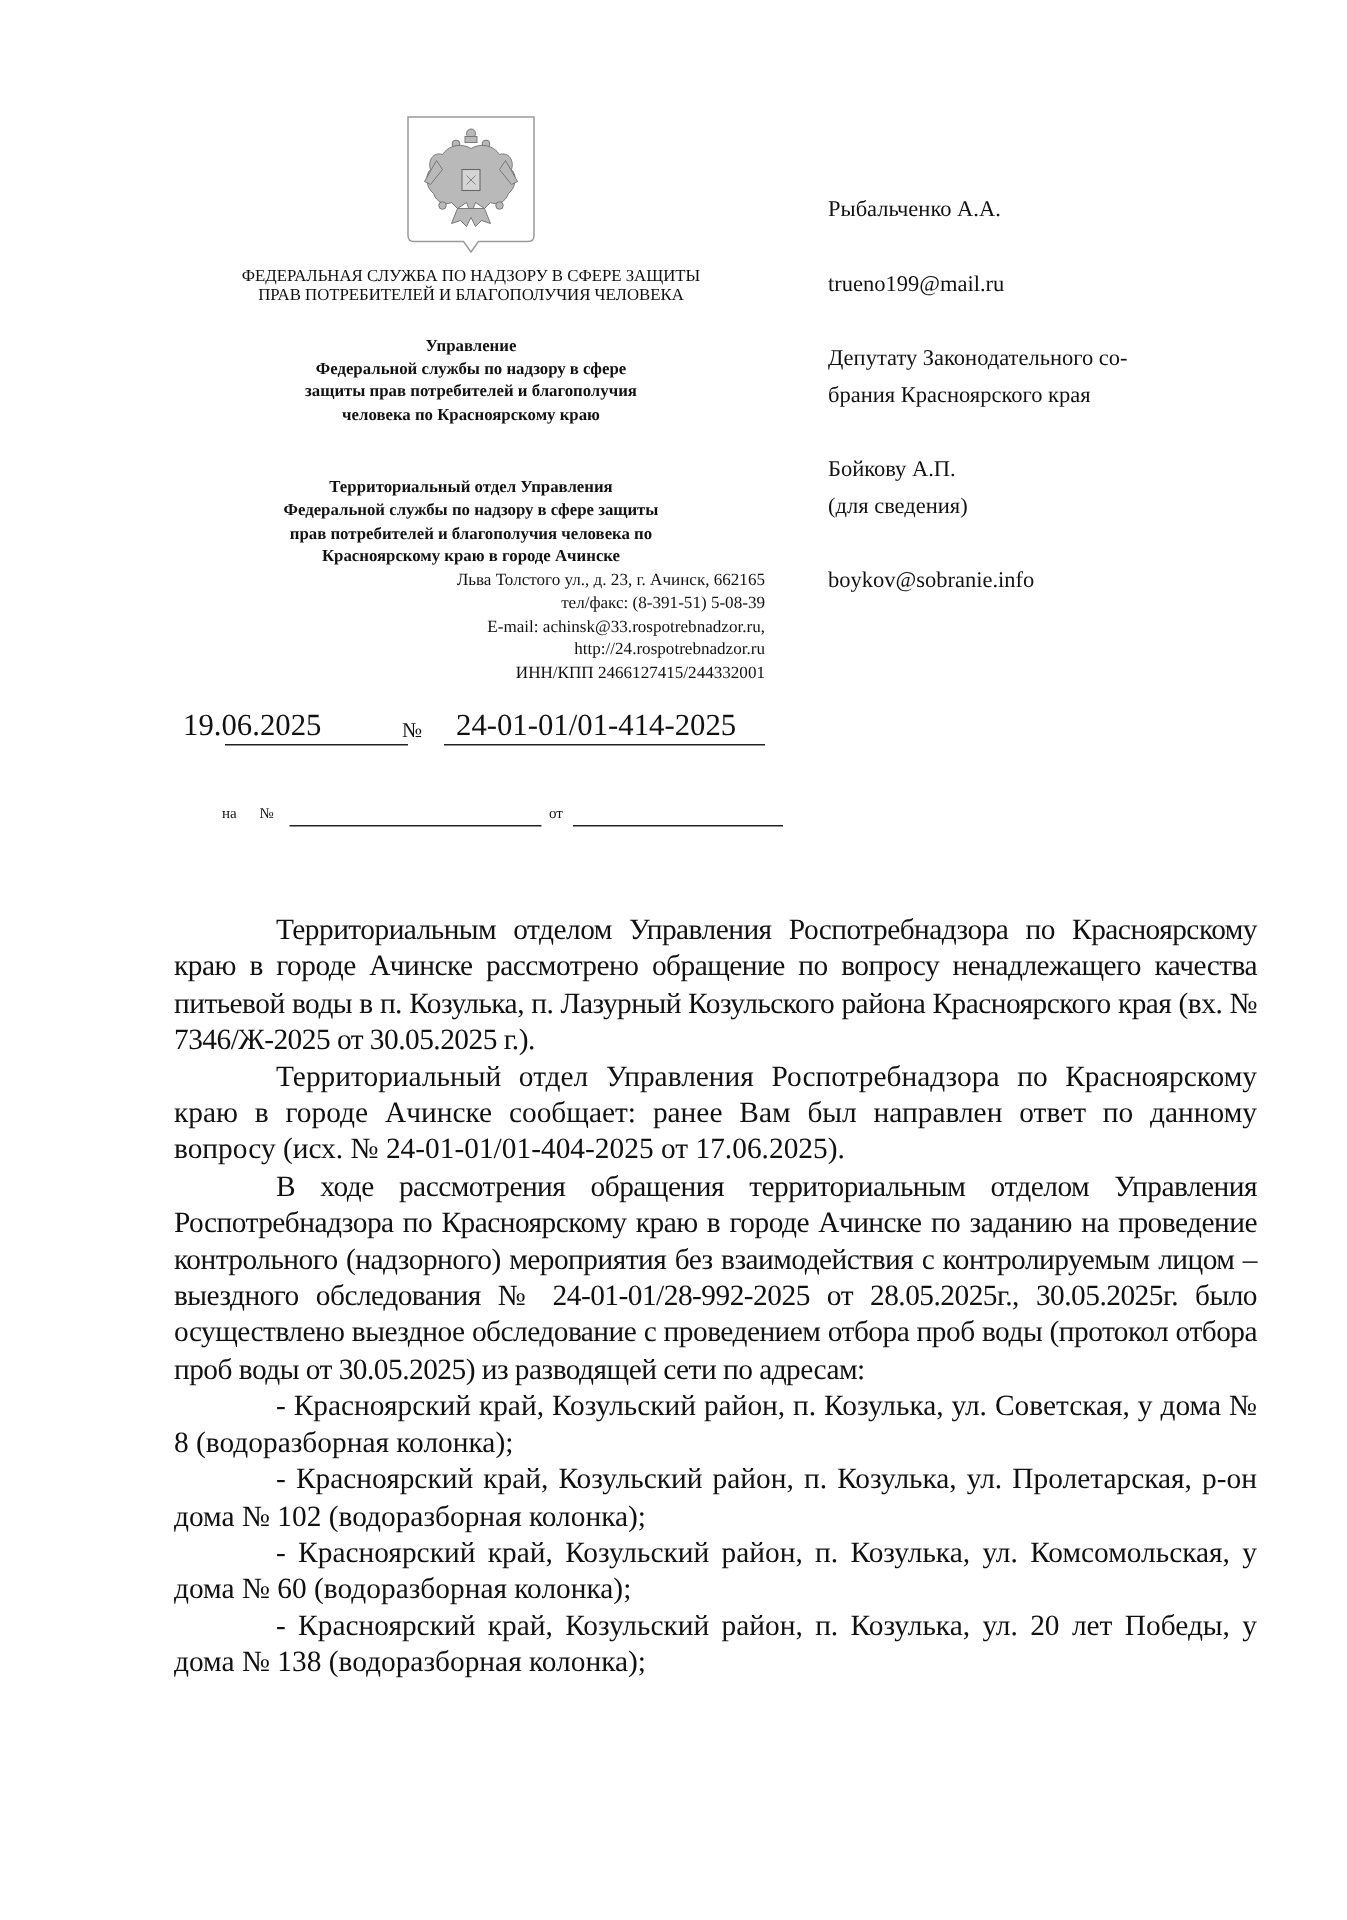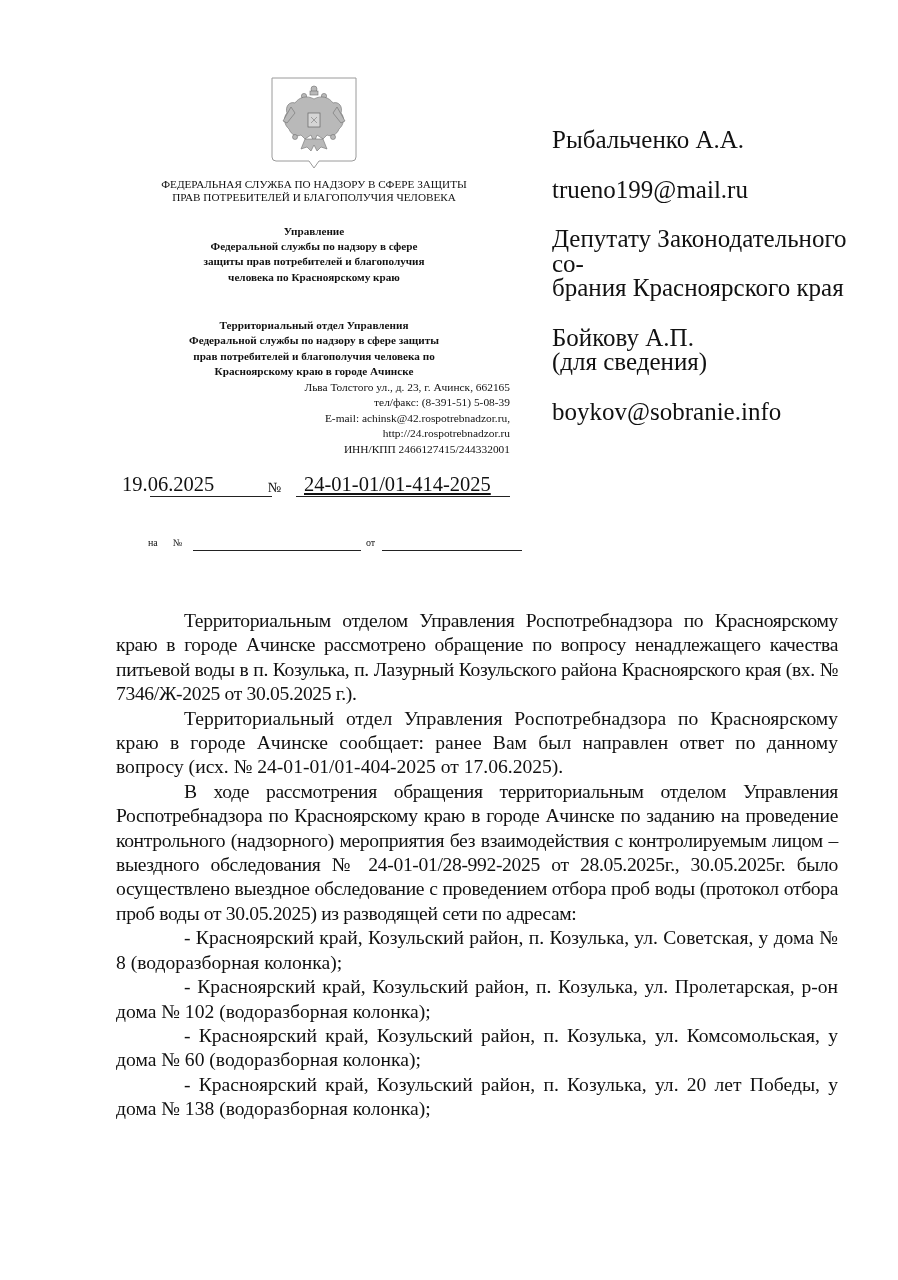--- a/index.html
+++ b/index.html
@@ -13,31 +13,31 @@
     .agency { position: absolute; left: 118px; top: 178px; width: 392px; text-align: center; font-size: 11.2px; line-height: 13px; letter-spacing: 0; }
     .dept { position: absolute; left: 118px; top: 224px; width: 392px; text-align: center; font-size: 11.2px; line-height: 15.2px; font-weight: bold; }
     .territorial { position: absolute; left: 118px; top: 318px; width: 392px; text-align: center; font-size: 11.2px; line-height: 15.4px; font-weight: bold; }
     .contacts { position: absolute; left: 118px; top: 380px; width: 392px; text-align: right; font-size: 11.4px; line-height: 15.4px; }
     .contacts div, .dept div, .territorial div, .agency div { white-space: nowrap; }
 
     .regline { position: absolute; left: 120px; top: 468px; width: 400px; height: 32px; }
     .reg-date { position: absolute; left: 2px; top: 4px; font-size: 20.5px; line-height: 24px; text-align: center; }
     .reg-date-line { position: absolute; left: 30px; top: 28px; width: 122px; border-top: 1px solid #222; }
     .reg-no-sign { position: absolute; left: 148px; top: 12px; font-size: 14px; }
-    .reg-number { position: absolute; left: 184px; top: 4px; font-size: 20.5px; line-height: 24px; text-decoration: underline; }
+    .reg-number { position: absolute; left: 184px; top: 4px; font-size: 20.5px; line-height: 24px; }
     .reg-number-line { position: absolute; left: 176px; top: 28px; width: 214px; border-top: 1px solid #222; }
 
     .ref-line { position: absolute; left: 128px; top: 537px; width: 380px; height: 16px; font-size: 10px; margin-left: 20px; }
     .ref-na { position: absolute; left: 0; top: 0; }
     .ref-no { position: absolute; left: 25px; top: 0; }
     .ref-no-field { position: absolute; left: 45px; top: 13px; width: 168px; border-top: 1px solid #222; }
     .ref-ot { position: absolute; left: 218px; top: 0; }
     .ref-ot-field { position: absolute; left: 234px; top: 13px; width: 140px; border-top: 1px solid #222; }
 
-    .addressee { position: absolute; left: 552px; top: 128px; width: 300px; font-size: 25px; line-height: 24.5px; }
+    .addressee { position: absolute; left: 552px; top: 128px; width: 300px; font-size: 15px; line-height: 24.5px; }
     .addressee .blk { margin: 0 0 25px 0; }
 
     .body { position: absolute; left: 116px; top: 609px; width: 722px; font-size: 19.6px; line-height: 24.4px; text-align: justify; }
     .body p { margin: 0; }
     .body .indent { text-indent: 68px; }
     .body .condensed { letter-spacing: -0.35px; }
   </style>
 </head>
 <body>
 
@@ -78,21 +78,21 @@
   <div class="territorial">
     <div>Территориальный отдел Управления</div>
     <div>Федеральной службы по надзору в сфере защиты</div>
     <div>прав потребителей и благополучия человека по</div>
     <div>Красноярскому краю в городе Ачинске</div>
   </div>
 
   <div class="contacts">
     <div>Льва Толстого ул., д. 23, г. Ачинск, 662165</div>
     <div>тел/факс: (8-391-51) 5-08-39</div>
-    <div>E-mail: achinsk@42.rospotrebnadzor.ru,</div>
+    <div>E-mail: achinsk@33.rospotrebnadzor.ru,</div>
     <div>http://24.rospotrebnadzor.ru</div>
     <div>ИНН/КПП  2466127415/244332001</div>
   </div>
 
   <div class="regline">
     <span class="reg-date">19.06.2025</span>
     <span class="reg-date-line"></span>
     <span class="reg-no-sign">№</span>
     <span class="reg-number">24-01-01/01-414-2025</span>
     <span class="reg-number-line"></span>

